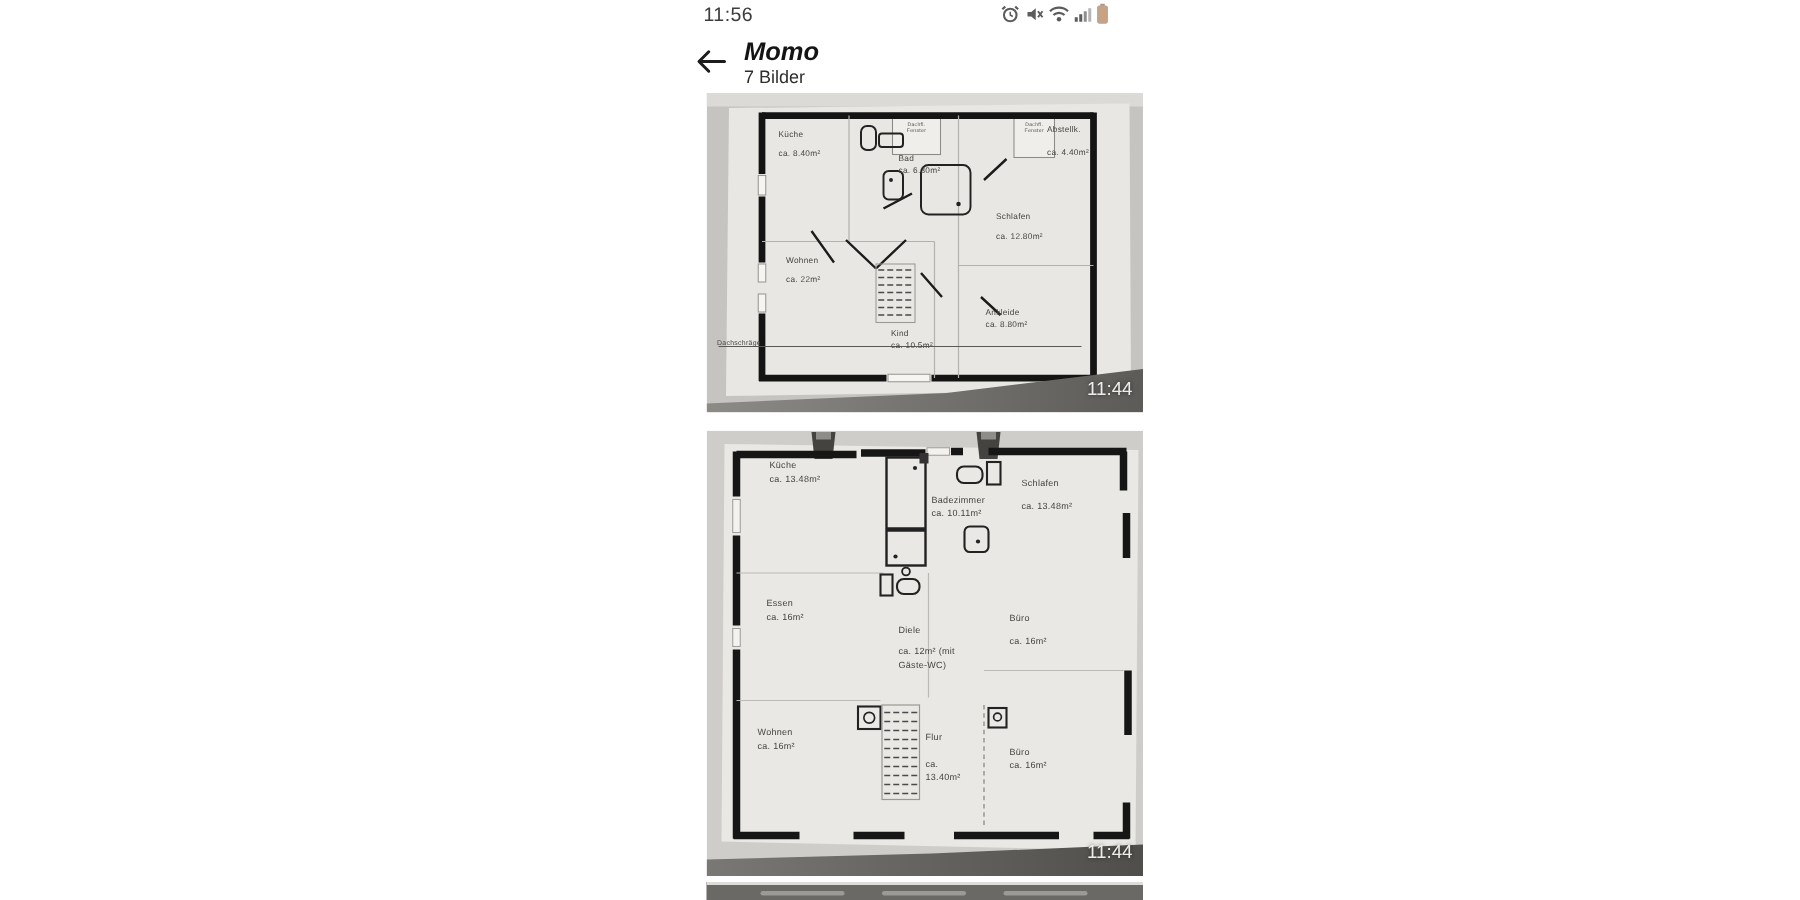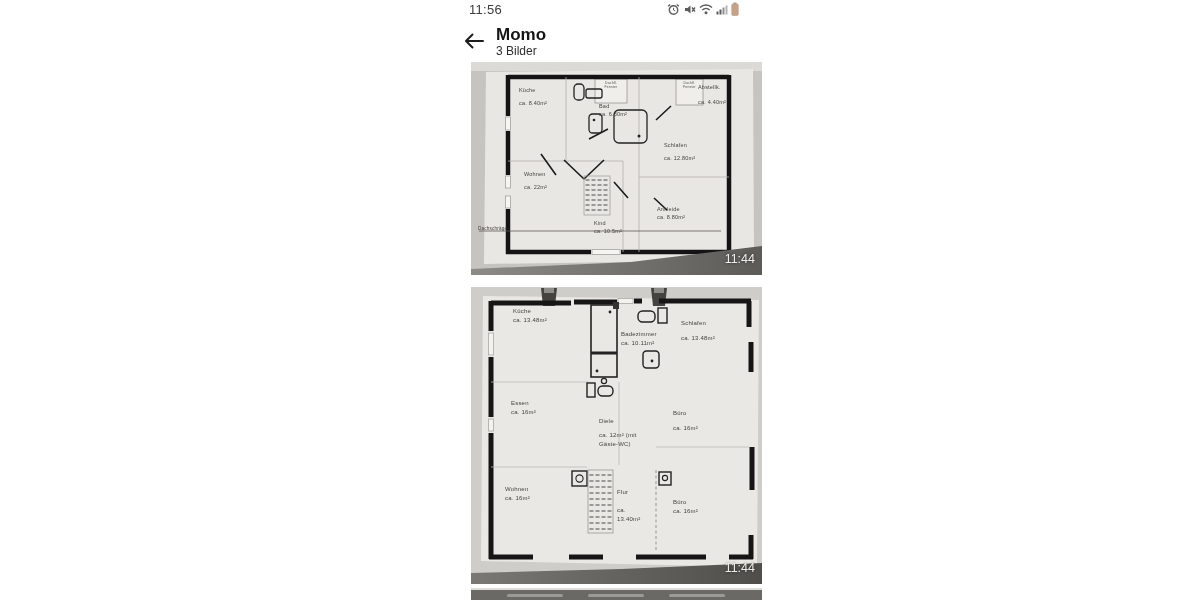--- a/index.html
+++ b/index.html
@@ -10,21 +10,21 @@
   
   .status-bar { position:absolute; left:0; top:0; width:291px; height:18px; display:flex; align-items:center; justify-content:space-between; padding:0 7px 0 14px; }
   .sb-time { font-size:13px; color:#3c3c3c; letter-spacing:.3px; }
   .sb-icons { display:flex; align-items:center; gap:3px; }
   .sb-icons svg { display:block; }
 
   
   .header { position:absolute; left:0; top:22px; width:291px; height:38px; display:flex; align-items:center; }
   .back { background:none; border:none; padding:0; margin-left:7px; width:24px; height:24px; cursor:pointer; display:flex; align-items:center; justify-content:center; }
   .header-text { margin-left:10px; }
-  .title { font-size:17px; font-weight:600; color:#141414; line-height:19px; }
+  .title { font-size:17px; font-weight:600; color:#141414; line-height:19px;font-style:italic; }
   .subtitle { font-size:12px; color:#2e2e2e; line-height:14px; }
 
   
   .msg { position:absolute; left:16px; width:291px; overflow:hidden; cursor:pointer; }
   .msg svg.plan { position:absolute; inset:0; display:block; }
   .img1 { top:62px; height:213px; }
   .img2 { top:287px; height:297px; }
   .img3 { top:588px; height:12px; background:#6b6965; }
   .img3 .edge { position:absolute; left:0; top:0; width:291px; height:2px; background:#dedcd9; }
   .img3 .bar { position:absolute; top:6px; height:3px; border-radius:2px; background:#9c9a96; }
@@ -74,21 +74,21 @@
     </div>
 
     <div class="header">
       <button class="back">
         <svg width="20" height="16" viewBox="0 0 20 16">
           <path d="M19 8 H2.5 M8.5 1.5 L2 8 L8.5 14.5" fill="none" stroke="#1c1c1c" stroke-width="2" stroke-linecap="round" stroke-linejoin="round"></path>
         </svg>
       </button>
       <div class="header-text">
         <div class="title">Momo</div>
-        <div class="subtitle">3 Bilder</div>
+        <div class="subtitle">7 Bilder</div>
       </div>
     </div>
 
     <div class="msg img1">
       <svg class="plan" viewBox="0 0 291 213">
         <defs>
           <linearGradient id="sh1" x1="0" y1="0" x2="1" y2="0">
             <stop offset="0" stop-color="#8d8b88"></stop>
               <stop offset="1" stop-color="#5d5b58"></stop>
           </linearGradient>

